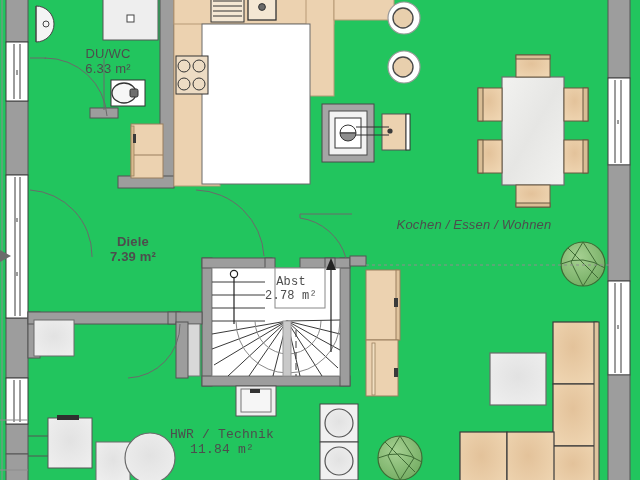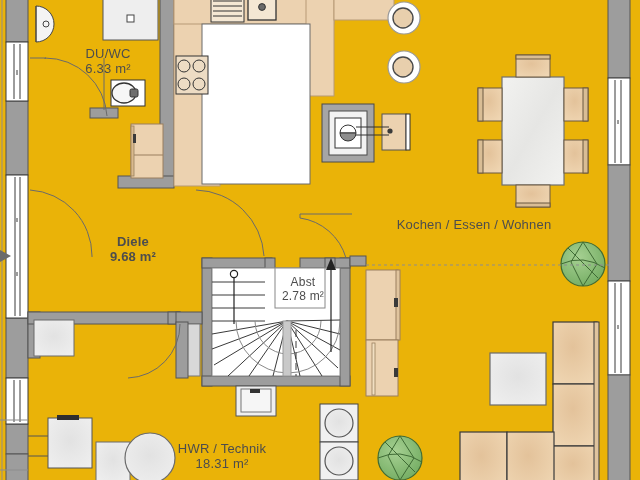--- a/index.html
+++ b/index.html
@@ -1,18 +1,18 @@
 <!DOCTYPE html>
 <html><head>
 <meta charset="utf-8">
 <style>
   html,body{margin:0;padding:0;background:#ffffff;}
   body{width:640px;height:480px;overflow:hidden;
        font-family:"Liberation Sans", sans-serif;}
-  #plan{position:relative;width:640px;height:480px;background:#eab308;}
+  #plan{position:relative;width:640px;height:480px;background:#22c55e;}
   #plan svg{position:absolute;left:0;top:0;}
   .rlabel{position:absolute;color:#4d4d4d;font-size:13px;line-height:15px;
           text-align:center;white-space:nowrap;letter-spacing:.2px;}
   .rlabel .nm{display:block;}
   .rlabel .ar{display:block;}
   .small{font-size:12px;line-height:14px;}
 </style>
 </head>
 <body>
 
@@ -333,30 +333,30 @@
   </g>
 </svg>
 
 <div class="rlabel" style="left:108px;top:46px;transform:translateX(-50%);">
   <span class="nm">DU/WC</span>
   <span class="ar">6.33 m²</span>
 </div>
 
 <div class="rlabel" style="left:133px;top:234px;transform:translateX(-50%);font-weight:bold;">
   <span class="nm">Diele</span>
-  <span class="ar">9.68 m²</span>
-</div>
-
-<div class="rlabel" style="left:474px;top:217px;transform:translateX(-50%);">
+  <span class="ar">7.39 m²</span>
+</div>
+
+<div class="rlabel" style="left:474px;top:217px;transform:translateX(-50%);font-style:italic;">
   <span class="nm">Kochen / Essen / Wohnen</span>
 </div>
 
-<div class="rlabel small" style="left:303px;top:275px;transform:translateX(-50%);">
+<div class="rlabel small" style="left:291px;top:275px;transform:translateX(-50%);font-family:Liberation Mono, monospace;">
   <span class="nm">Abst</span>
   <span class="ar">2.78 m²</span>
 </div>
 
-<div class="rlabel" style="left:222px;top:441px;transform:translateX(-50%);">
+<div class="rlabel" style="left:222px;top:427px;transform:translateX(-50%);font-family:Liberation Mono, monospace;">
   <span class="nm">HWR / Technik</span>
-  <span class="ar">18.31 m²</span>
+  <span class="ar">11.84 m²</span>
 </div>
 
 </div>
 
 </body></html>

